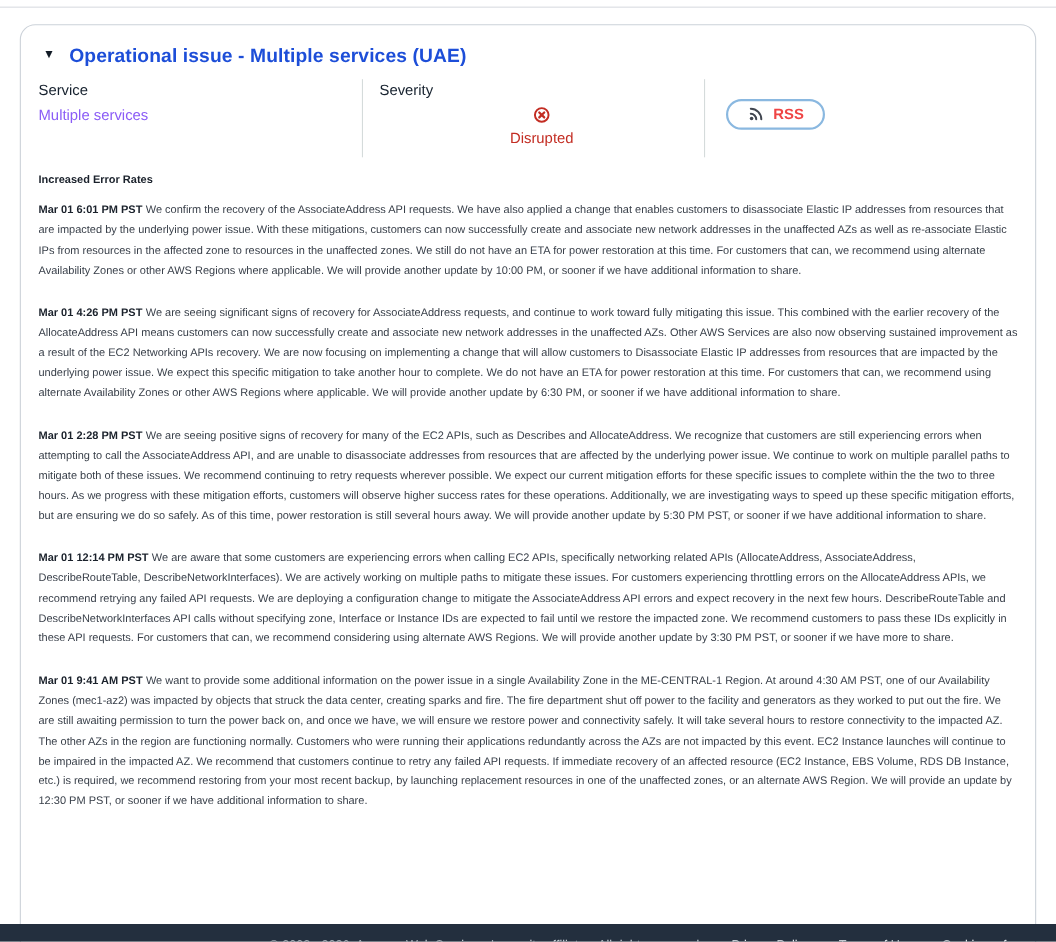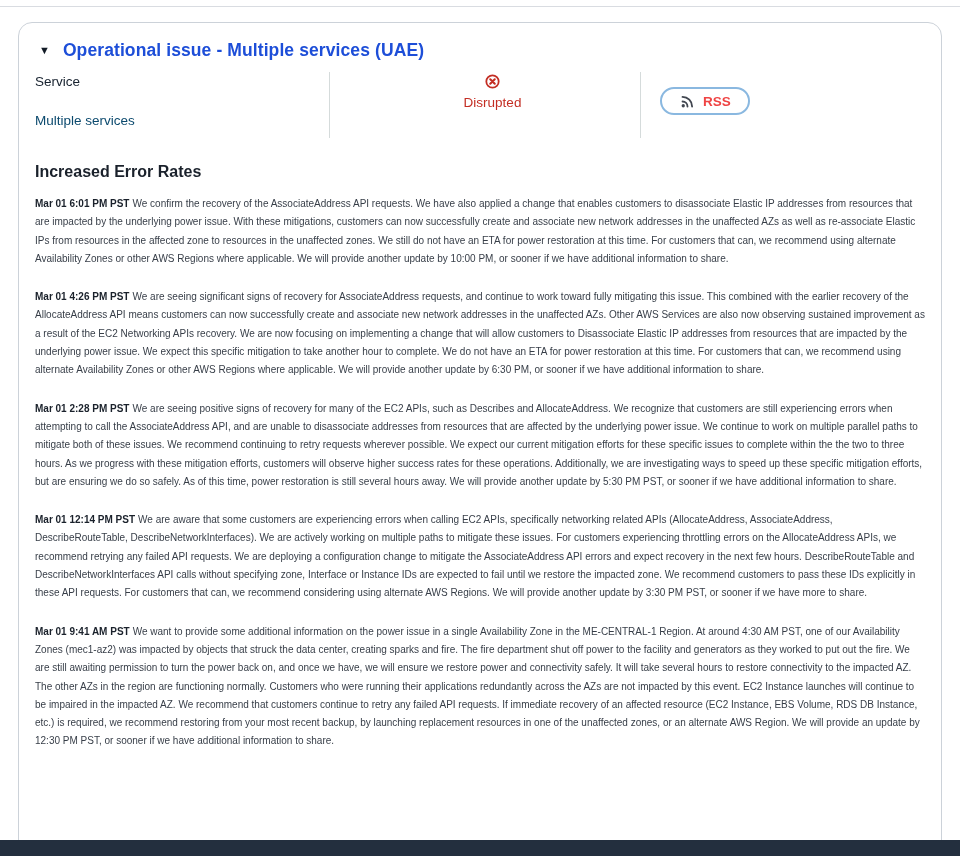--- a/index.html
+++ b/index.html
@@ -39,37 +39,37 @@
     width: 311px;
     border-left: 1px solid #d5dbdb;
     padding-left: 15px;
   }
   .col-rss {
     flex: 1;
     border-left: 1px solid #d5dbdb;
     display: flex; align-items: center;
     padding-left: 19px;
   }
-  .meta-label { font-size: 13.5px; color: #16212e; margin-bottom: 24px; }
-  .meta-value { font-size: 13.5px; color: #0c4a6e; display: flex; align-items: center; gap: 6px; }
+  .meta-label { font-size: 13.5px; color: #16212e; margin-bottom: 8px; }
+  .meta-value { font-size: 13.5px; color: #8b5cf6; display: flex; align-items: center; gap: 6px; }
   .disrupted { color: #c32d23; flex-direction: column; }
   .disrupted-icon { display: inline-flex; }
   .rss-button {
     display: inline-flex; align-items: center; gap: 7px;
     height: 28px; padding: 0 17px;
     background: #fff;
     border: 2px solid #8ab8e0;
     border-radius: 14px;
     cursor: pointer;
     font-family: "Liberation Sans", sans-serif;
   }
   .rss-button span { font-size: 13.5px; font-weight: 700; color: #ef4444; }
   .section-heading {
-    margin: 25px 0 14px 0;
-    font-size: 16px; font-weight: 700; color: #1a212b;
+    margin: 15px 0 14px 0;
+    font-size: 10px; font-weight: 700; color: #1a212b;
   }
   .update {
     margin: 0 0 20px 0;
     font-size: 10px; line-height: 18.3px;
     color: #373e48;
     text-align: left;
   }
   .update .ts { font-weight: 700; color: #1a212b; padding-right: 3px; }
   .footer {
     position: absolute; left: 0; bottom: 0;
@@ -96,20 +96,21 @@
     <span class="tri">▼</span>
     <span class="title">Operational issue - Multiple services (UAE)</span>
   </div>
 
   <div class="meta">
     <div class="meta-col col-service">
       <div class="meta-label">Service</div>
       <div class="meta-value">Multiple services</div>
     </div>
     <div class="meta-col col-severity">
+      <div class="meta-label">Severity</div>
       <div class="meta-value disrupted">
         <span class="disrupted-icon">
           <svg width="15" height="15" viewBox="0 0 16 16">
             <circle cx="8" cy="8" r="6.6" fill="none" stroke="#c32d23" stroke-width="1.9"></circle>
             <path d="M5.6 5.6 L10.4 10.4 M10.4 5.6 L5.6 10.4" stroke="#c32d23" stroke-width="2.2" stroke-linecap="round"></path>
           </svg>
         </span>
         <span>Disrupted</span>
       </div>
     </div>

